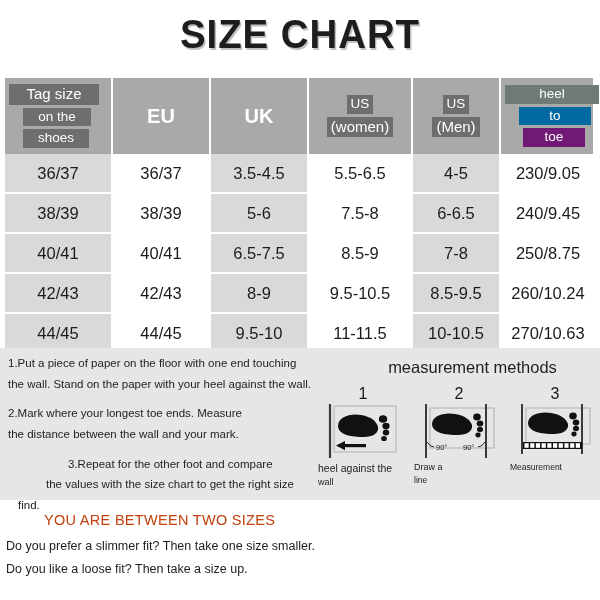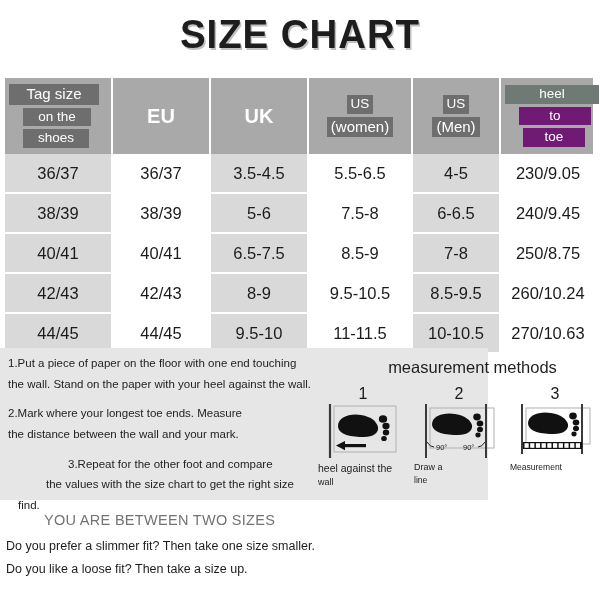--- a/index.html
+++ b/index.html
@@ -86,36 +86,36 @@
     font-weight: normal;
     line-height: 1.25;
     padding: 1px 4px;
     white-space: nowrap;
   }
   .hl.big { font-size: 15px; }
   .hl.wide1 { min-width: 90px; }
   .hl.wide2 { min-width: 68px; }
   .hl.wide3 { min-width: 66px; }
   .hl.greenish { background: #6f7a74; min-width: 94px; }
-  .hl.g2 { background: #701a75; min-width: 72px; text-align: center; }
+  .hl.g2 { background: #0369a1; min-width: 72px; text-align: center; }
   .hl.g3 { background: #701a75; min-width: 62px; }
   .hl.indent1 { margin-left: 14px; }
   .hl.indent2 { margin-left: 18px; }
 
   
   .brow .tcell { height: 38px; }
   .shade { background: #d9d9d9; }
   .white { background: #ffffff; }
   .brow { border-bottom: 2px solid #ffffff; }
 
   
   .panel {
     position: absolute;
     left: 0; top: 348px;
-    width: 488px; height: 152px;
+    width: 600px; height: 152px;
     background: #e6e6e6;
   }
   .instr {
     position: absolute;
     left: 8px; top: 6px;
     width: 330px;
     font-size: 11.5px;
     color: #232323;
     line-height: 1.62;
   }
@@ -158,21 +158,21 @@
     margin-top: 2px;
   }
   .dcap2 { font-size: 9px; }
   .dcap-small { font-size: 8.5px; }
 
   
   .bottom { position: absolute; left: 0; top: 500px; width: 600px; }
   .redhead {
     margin: 12px 0 0 44px;
     font-size: 14.5px;
-    color: #737373;
+    color: #c2410c;
     letter-spacing: 0.3px;
   }
   .bline {
     margin: 11px 0 0 6px;
     font-size: 12.5px;
     color: #1d1d1d;
   }
   .bline.second { margin-top: 9px; }
 </style>
 </head>

